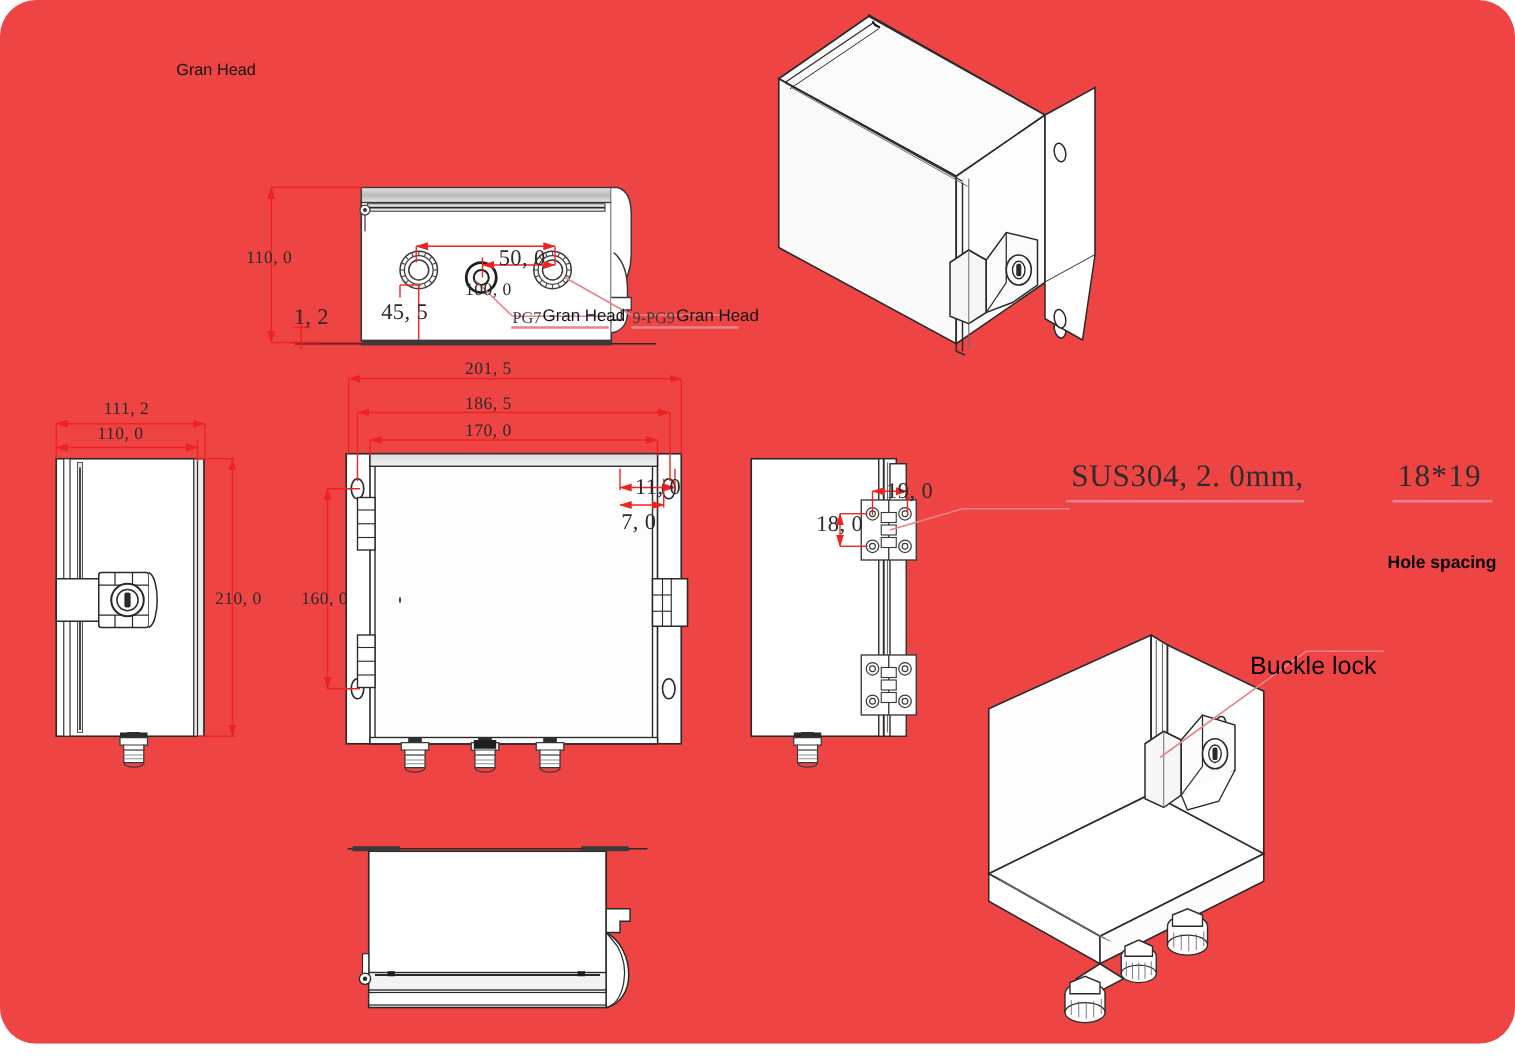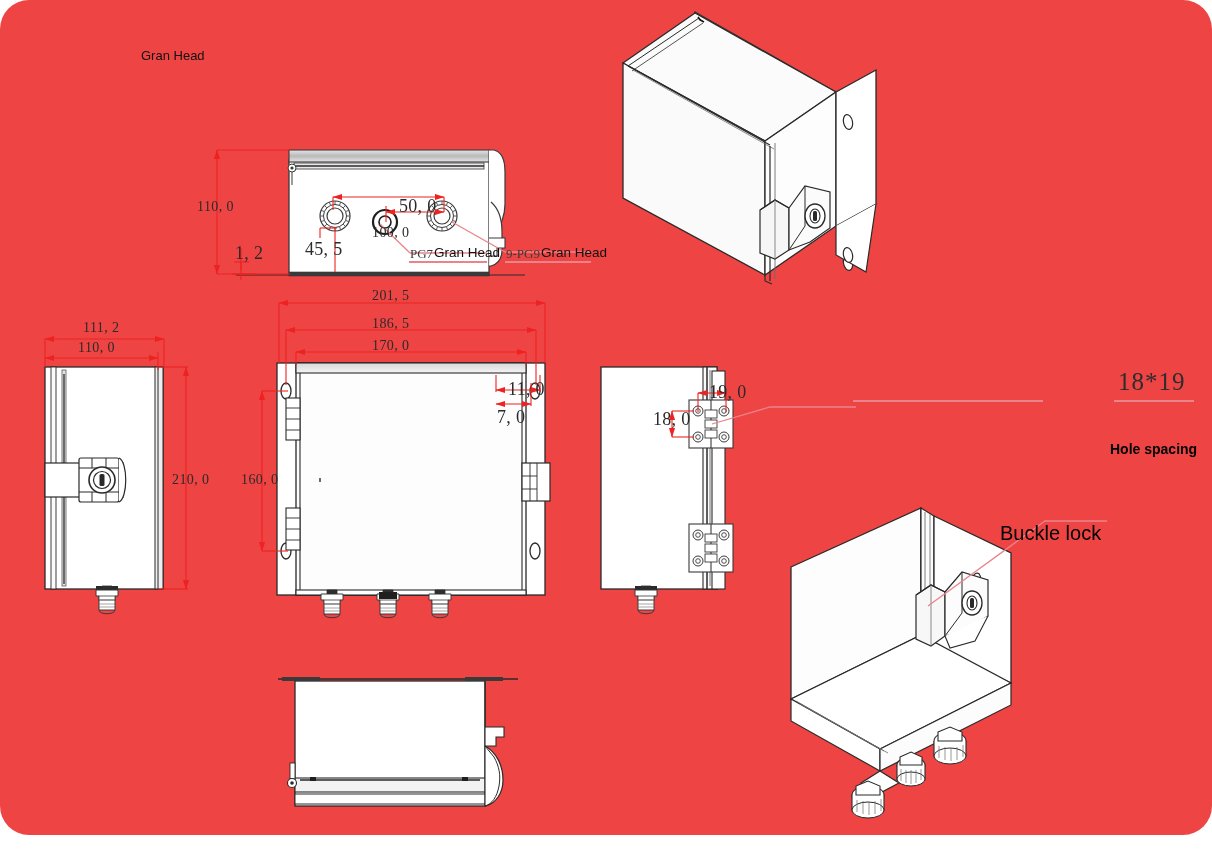--- a/index.html
+++ b/index.html
@@ -527,20 +527,21 @@
   <div class="anno dim" style="left:372px; top:288px;text-align:right;">201, 5</div>
   <div class="anno dim" style="left:372px; top:316px;">186, 5</div>
   <div class="anno dim" style="left:372px; top:338px;">170, 0</div>
   <div class="anno dim" style="left:241px; top:472px;">160, 0</div>
   <div class="anno dim-sm" style="left:508px; top:379px;">11, 0</div>
   <div class="anno dim-sm" style="left:497px; top:407px;">7, 0</div>
 
   <div class="anno dim-sm" style="left:709px; top:382px;">19, 0</div>
   <div class="anno dim-sm" style="left:653px; top:409px;">18, 0</div>
 
+  <div class="anno big-serif" style="left:857px; top:368px;">SUS304, 2. 0mm,</div>
   <div class="redline" style="left:853px; top:400px; width:190px;"></div>
 
   <div class="anno big-serif-2" style="left:1118px; top:368px;">18*19</div>
   <div class="redline" style="left:1114px; top:400px; width:80px;"></div>
   <div class="anno bold-sans" style="left:1110px; top:413px;margin-top:28px;">Hole spacing</div>
 
   <div class="anno buckle-lbl" style="left:1000px; top:522px;">Buckle lock</div>
 
 </div>
 

